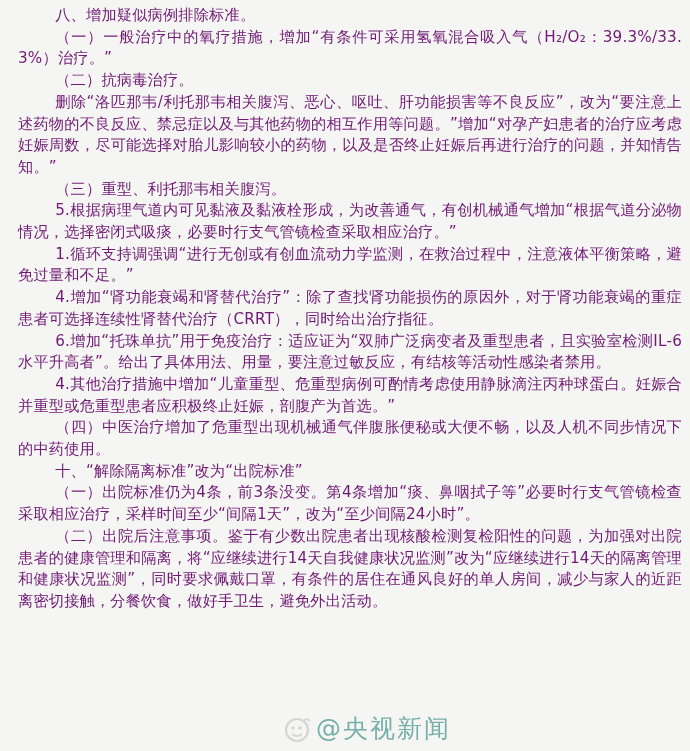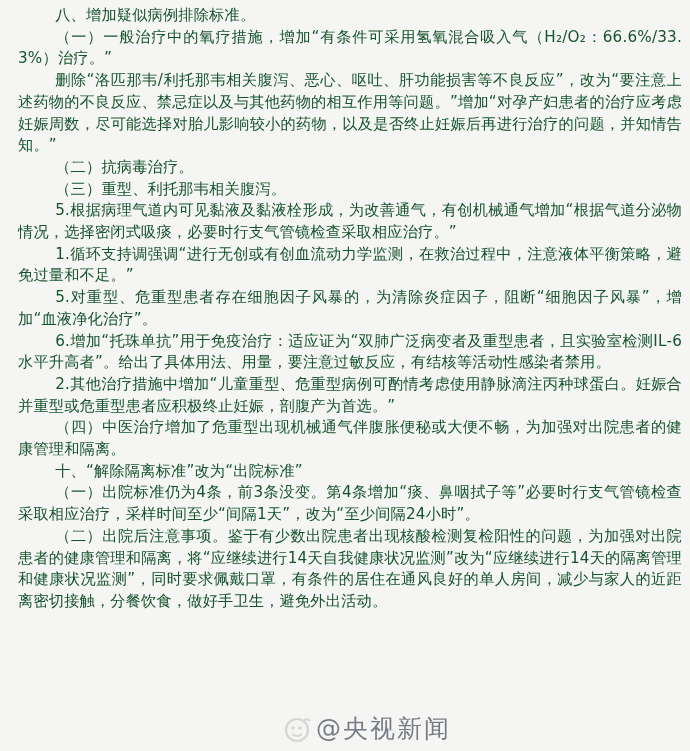--- a/index.html
+++ b/index.html
@@ -18,21 +18,21 @@
     position: relative;
     width: 690px;
     height: 751px;
     box-sizing: border-box;
     padding: 5px 8px 0 18px;
   }
   .para {
     margin: 0;
     font-size: 15.2px;
     line-height: 21.7px;
-    color: #14532d;
+    color: #701a75;
     text-indent: 2.45em;
     text-align: justify;
     word-break: break-all;
     letter-spacing: 0.2px;
   }
   .watermark {
     position: absolute;
     left: 282px;
     top: 712px;
     display: flex;
@@ -41,40 +41,40 @@
     opacity: 0.55;
     pointer-events: none;
   }
   .wm-icon {
     display: inline-block;
     width: 30px;
     height: 30px;
   }
   .wm-text {
     font-size: 25px;
-    color: #0f172a;
+    color: #0f766e;
     letter-spacing: 2px;
     white-space: nowrap;
   }
 </style>
 </head>
 <body>
 
 <div class="page">
   <p class="para">八、增加疑似病例排除标准。</p>
-  <p class="para">（一）一般治疗中的氧疗措施，增加“有条件可采用氢氧混合吸入气（H₂/O₂：66.6%/33.3%）治疗。”</p>
+  <p class="para">（一）一般治疗中的氧疗措施，增加“有条件可采用氢氧混合吸入气（H₂/O₂：39.3%/33.3%）治疗。”</p>
+  <p class="para">（二）抗病毒治疗。</p>
   <p class="para">删除“洛匹那韦/利托那韦相关腹泻、恶心、呕吐、肝功能损害等不良反应”，改为“要注意上述药物的不良反应、禁忌症以及与其他药物的相互作用等问题。”增加“对孕产妇患者的治疗应考虑妊娠周数，尽可能选择对胎儿影响较小的药物，以及是否终止妊娠后再进行治疗的问题，并知情告知。”</p>
-  <p class="para">（二）抗病毒治疗。</p>
   <p class="para">（三）重型、利托那韦相关腹泻。</p>
   <p class="para">5.根据病理气道内可见黏液及黏液栓形成，为改善通气，有创机械通气增加“根据气道分泌物情况，选择密闭式吸痰，必要时行支气管镜检查采取相应治疗。”</p>
   <p class="para">1.循环支持调强调“进行无创或有创血流动力学监测，在救治过程中，注意液体平衡策略，避免过量和不足。”</p>
-  <p class="para">5.对重型、危重型患者存在细胞因子风暴的，为清除炎症因子，阻断“细胞因子风暴”，增加“血液净化治疗”。</p>
+  <p class="para">4.增加“肾功能衰竭和肾替代治疗”：除了查找肾功能损伤的原因外，对于肾功能衰竭的重症患者可选择连续性肾替代治疗（CRRT），同时给出治疗指征。</p>
   <p class="para">6.增加“托珠单抗”用于免疫治疗：适应证为“双肺广泛病变者及重型患者，且实验室检测IL-6水平升高者”。给出了具体用法、用量，要注意过敏反应，有结核等活动性感染者禁用。</p>
-  <p class="para">2.其他治疗措施中增加“儿童重型、危重型病例可酌情考虑使用静脉滴注丙种球蛋白。妊娠合并重型或危重型患者应积极终止妊娠，剖腹产为首选。”</p>
-  <p class="para">（四）中医治疗增加了危重型出现机械通气伴腹胀便秘或大便不畅，为加强对出院患者的健康管理和隔离。</p>
+  <p class="para">4.其他治疗措施中增加“儿童重型、危重型病例可酌情考虑使用静脉滴注丙种球蛋白。妊娠合并重型或危重型患者应积极终止妊娠，剖腹产为首选。”</p>
+  <p class="para">（四）中医治疗增加了危重型出现机械通气伴腹胀便秘或大便不畅，以及人机不同步情况下的中药使用。</p>
   <p class="para">十、“解除隔离标准”改为“出院标准”</p>
   <p class="para">（一）出院标准仍为4条，前3条没变。第4条增加“痰、鼻咽拭子等”必要时行支气管镜检查采取相应治疗，采样时间至少“间隔1天”，改为“至少间隔24小时”。</p>
   <p class="para">（二）出院后注意事项。鉴于有少数出院患者出现核酸检测复检阳性的问题，为加强对出院患者的健康管理和隔离，将“应继续进行14天自我健康状况监测”改为“应继续进行14天的隔离管理和健康状况监测”，同时要求佩戴口罩，有条件的居住在通风良好的单人房间，减少与家人的近距离密切接触，分餐饮食，做好手卫生，避免外出活动。</p>
 
   <div class="watermark">
     <span class="wm-icon">
       <svg viewBox="0 0 30 30" width="30" height="30" aria-hidden="true">
         <circle cx="15" cy="16" r="11" fill="none" stroke="#bcbcbc" stroke-width="2.2"></circle>
         <circle cx="11" cy="14" r="1.8" fill="#bcbcbc"></circle>
         <circle cx="18" cy="14" r="1.8" fill="#bcbcbc"></circle>

